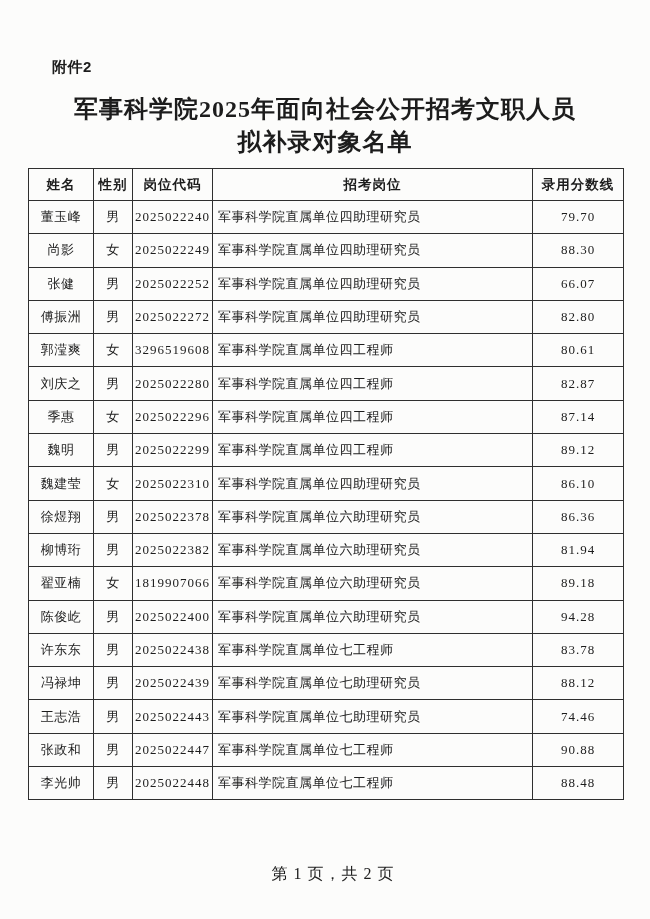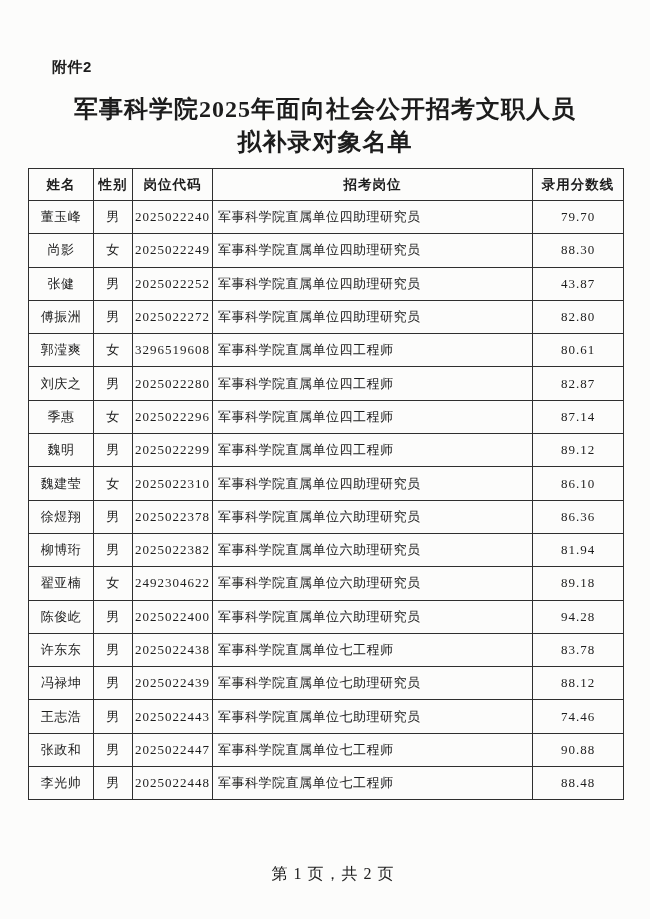--- a/index.html
+++ b/index.html
@@ -131,21 +131,21 @@
           <td class="col-gender">女</td>
           <td class="col-code">2025022249</td>
           <td class="col-position">军事科学院直属单位四助理研究员</td>
           <td class="col-score">88.30</td>
         </tr>
         <tr>
           <td class="col-name">张健</td>
           <td class="col-gender">男</td>
           <td class="col-code">2025022252</td>
           <td class="col-position">军事科学院直属单位四助理研究员</td>
-          <td class="col-score">43.87</td>
+          <td class="col-score">66.07</td>
         </tr>
         <tr>
           <td class="col-name">傅振洲</td>
           <td class="col-gender">男</td>
           <td class="col-code">2025022272</td>
           <td class="col-position">军事科学院直属单位四助理研究员</td>
           <td class="col-score">82.80</td>
         </tr>
         <tr>
           <td class="col-name">郭滢爽</td>
@@ -192,21 +192,21 @@
         <tr>
           <td class="col-name">柳博珩</td>
           <td class="col-gender">男</td>
           <td class="col-code">2025022382</td>
           <td class="col-position">军事科学院直属单位六助理研究员</td>
           <td class="col-score">81.94</td>
         </tr>
         <tr>
           <td class="col-name">翟亚楠</td>
           <td class="col-gender">女</td>
-          <td class="col-code">2492304622</td>
+          <td class="col-code">1819907066</td>
           <td class="col-position">军事科学院直属单位六助理研究员</td>
           <td class="col-score">89.18</td>
         </tr>
         <tr>
           <td class="col-name">陈俊屹</td>
           <td class="col-gender">男</td>
           <td class="col-code">2025022400</td>
           <td class="col-position">军事科学院直属单位六助理研究员</td>
           <td class="col-score">94.28</td>
         </tr>

